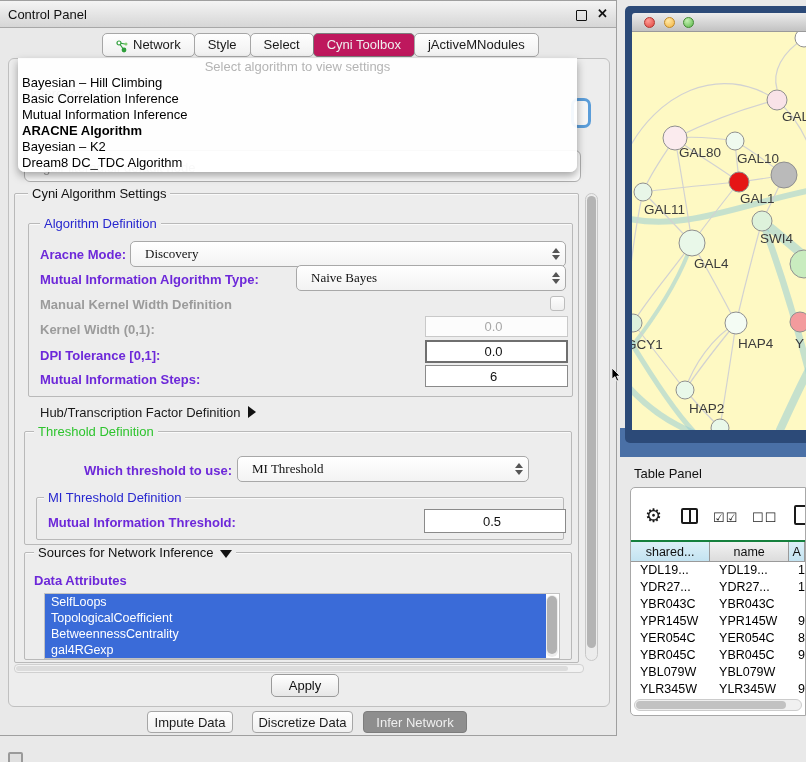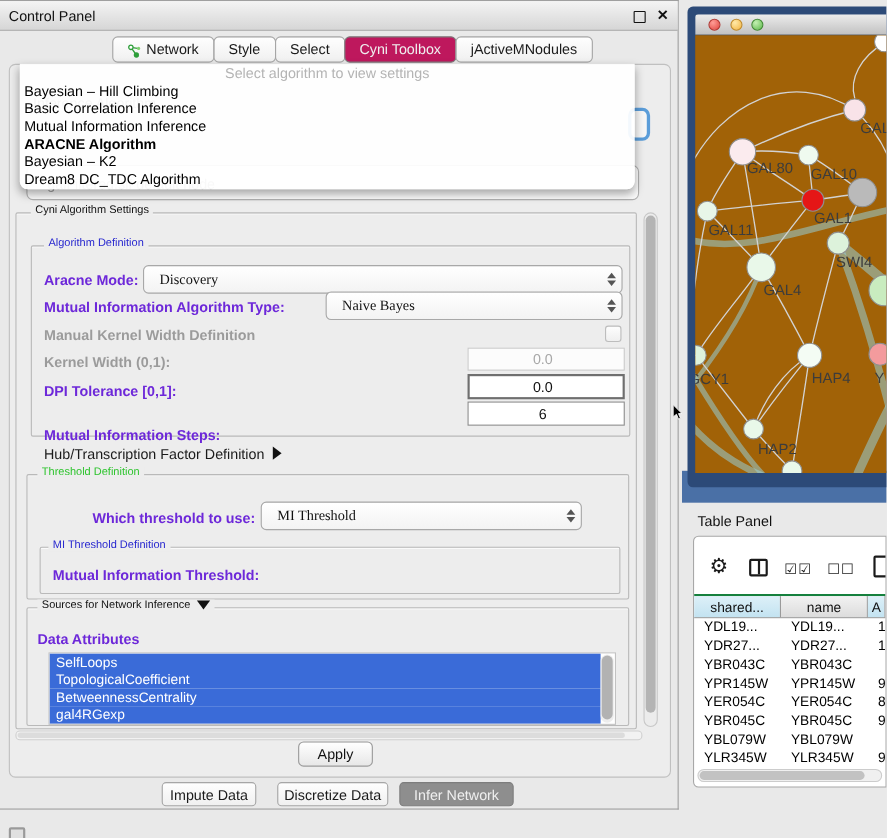--- a/index.html
+++ b/index.html
@@ -32,21 +32,21 @@
   
   #algo-popup{position:absolute;left:18px;top:57px;width:559px;height:114px;
     background:rgba(255,255,255,0.93);border-radius:0 0 7px 7px;z-index:10;
     box-shadow:0 4px 9px rgba(0,0,0,0.35);}
   #popup-placeholder{height:17px;line-height:17px;text-align:center;font-size:13px;color:#b4b4b4;}
   .popup-item{height:16px;line-height:16px;padding-left:4px;font-size:13px;color:#000;white-space:nowrap;}
   .popup-item.bold{font-weight:bold;}
   
   .group{position:absolute;border:1px solid #b9b9b9;border-radius:2px;
     box-shadow:inset 0 1px 0 rgba(255,255,255,.7);box-sizing:border-box;}
-  .gtitle{position:absolute;font-size:10px;background:#ededed;padding:0 4px;white-space:nowrap;}
+  .gtitle{position:absolute;font-size:13px;background:#ededed;padding:0 4px;white-space:nowrap;}
   .lbl{position:absolute;font-size:13px;font-weight:bold;color:#6d28d9;white-space:nowrap;}
   .lbl.dis{color:#9b9b9b;}
   .combo{position:absolute;background:linear-gradient(#ffffff,#f3f3f3);border:1px solid #a8a8a8;
     border-radius:5px;font-size:13px;color:#111;box-sizing:border-box;
     display:flex;align-items:center;padding-left:14px;font-family:Liberation Serif, serif;}
   .stepper{position:absolute;right:5px;top:50%;transform:translateY(-50%);
     display:flex;flex-direction:column;align-items:center;gap:2px;}
   .tri-up{width:0;height:0;border-left:4px solid transparent;border-right:4px solid transparent;border-bottom:5px solid #555;}
   .tri-dn{width:0;height:0;border-left:4px solid transparent;border-right:4px solid transparent;border-top:5px solid #555;}
   .field{position:absolute;background:#fff;border:1px solid #8a8a8a;font-size:13px;color:#111;
@@ -84,21 +84,21 @@
   
   #desktop-strip{position:absolute;left:620px;top:428px;width:186px;height:29px;background:#4a70a6;}
   #net-window{position:absolute;left:625px;top:6px;width:181px;height:437px;background:#2c4a78;
     border-radius:5px 0 0 5px;z-index:1;}
   #net-titlebar{position:absolute;left:7px;top:7px;width:174px;height:19px;
     background:linear-gradient(#ececec,#c2c2c2);border-bottom:1px solid #9a9a9a;border-radius:3px 0 0 0;box-sizing:border-box;}
   .light{position:absolute;top:4px;width:11px;height:11px;border-radius:50%;box-sizing:border-box;}
   #light-red{left:12px;background:radial-gradient(circle at 35% 30%,#ff9d96,#e0443e);border:1px solid #b03530;}
   #light-yellow{left:32px;background:radial-gradient(circle at 35% 30%,#ffe9a8,#f3b440);border:1px solid #c08a28;}
   #light-green{left:51px;background:radial-gradient(circle at 35% 30%,#c4f0b2,#5cb84a);border:1px solid #418a33;}
-  #net-content{position:absolute;left:7px;top:26px;width:174px;height:398px;background:#a16207;overflow:hidden;}
+  #net-content{position:absolute;left:7px;top:26px;width:174px;height:398px;background:#fef9c3;overflow:hidden;}
   
   #tp-label{position:absolute;left:634px;top:466px;font-size:13px;color:#111;}
   #table-panel{position:absolute;left:630px;top:487px;width:176px;height:229px;background:#fff;
     border:1px solid #a8a8a8;border-radius:5px 0 0 5px;box-sizing:border-box;overflow:hidden;}
   #tp-toolbar{position:absolute;left:0;top:0;width:100%;height:52px;}
   #gear-icon{position:absolute;left:14px;top:18px;font-size:19px;color:#1a1a1a;line-height:19px;}
   #col-icon{position:absolute;left:50px;top:20px;width:17px;height:16px;border:2px solid #1a1a1a;border-radius:2px;box-sizing:border-box;}
   #col-icon div{position:absolute;left:50%;top:0;width:2px;height:100%;background:#1a1a1a;transform:translateX(-50%);}
   .cb-ic{position:absolute;top:22px;font-size:13px;color:#1a1a1a;letter-spacing:1px;}
   #doc-icon{position:absolute;left:163px;top:17px;width:16px;height:20px;border:2px solid #1a1a1a;border-radius:2px;box-sizing:border-box;}
@@ -203,21 +203,21 @@
   <span class="lbl dis" style="left:40px;top:321px;">Kernel Width (0,1):</span>
   <div class="field dis" style="left:425px;top:315px;width:143px;height:21px;">
     <span>0.0</span>
   </div>
 
   <span class="lbl" style="left:40px;top:347px;">DPI Tolerance [0,1]:</span>
   <div class="field focus" style="left:425px;top:339px;width:143px;height:23px;">
     <span>0.0</span>
   </div>
 
-  <span class="lbl" style="left:40px;top:387px;">Mutual Information Steps:</span>
+  <span class="lbl" style="left:40px;top:371px;">Mutual Information Steps:</span>
   <div class="field" style="left:425px;top:364px;width:143px;height:22px;">
     <span>6</span>
   </div>
 
   <span class="lbl" style="left:40px;top:404px;font-weight:normal;color:#1a1a1a;">
     <span>Hub/Transcription Factor Definition</span><span class="tri-right"></span>
   </span>
 
   <div class="group" style="left:24px;top:430px;width:548px;height:114px;"></div>
   <span class="gtitle" style="left:34px;top:423px;color:#2ec42e;">Threshold Definition</span>
@@ -228,20 +228,23 @@
     <span class="stepper">
         <span class="tri-up"></span>
         <span class="tri-dn"></span>
       </span>
   </div>
 
   <div class="group" style="left:36px;top:496px;width:528px;height:43px;"></div>
   <span class="gtitle" style="left:44px;top:489px;color:#2727cf;">MI Threshold Definition</span>
 
   <span class="lbl" style="left:48px;top:514px;">Mutual Information Threshold:</span>
+  <div class="field" style="left:424px;top:508px;width:142px;height:24px;">
+    <span>0.5</span>
+  </div>
 
   <div class="group" style="left:24px;top:551px;width:548px;height:108px;"></div>
   <span class="gtitle" style="left:34px;top:544px;color:#111;">
     <span>Sources for Network Inference</span><span class="tri-down-b"></span>
   </span>
   <span class="lbl" style="left:34px;top:572px;">Data Attributes</span>
 
   <div id="attr-list">
     <div id="attr-items">
         <div class="attr-item">SelfLoops</div>

